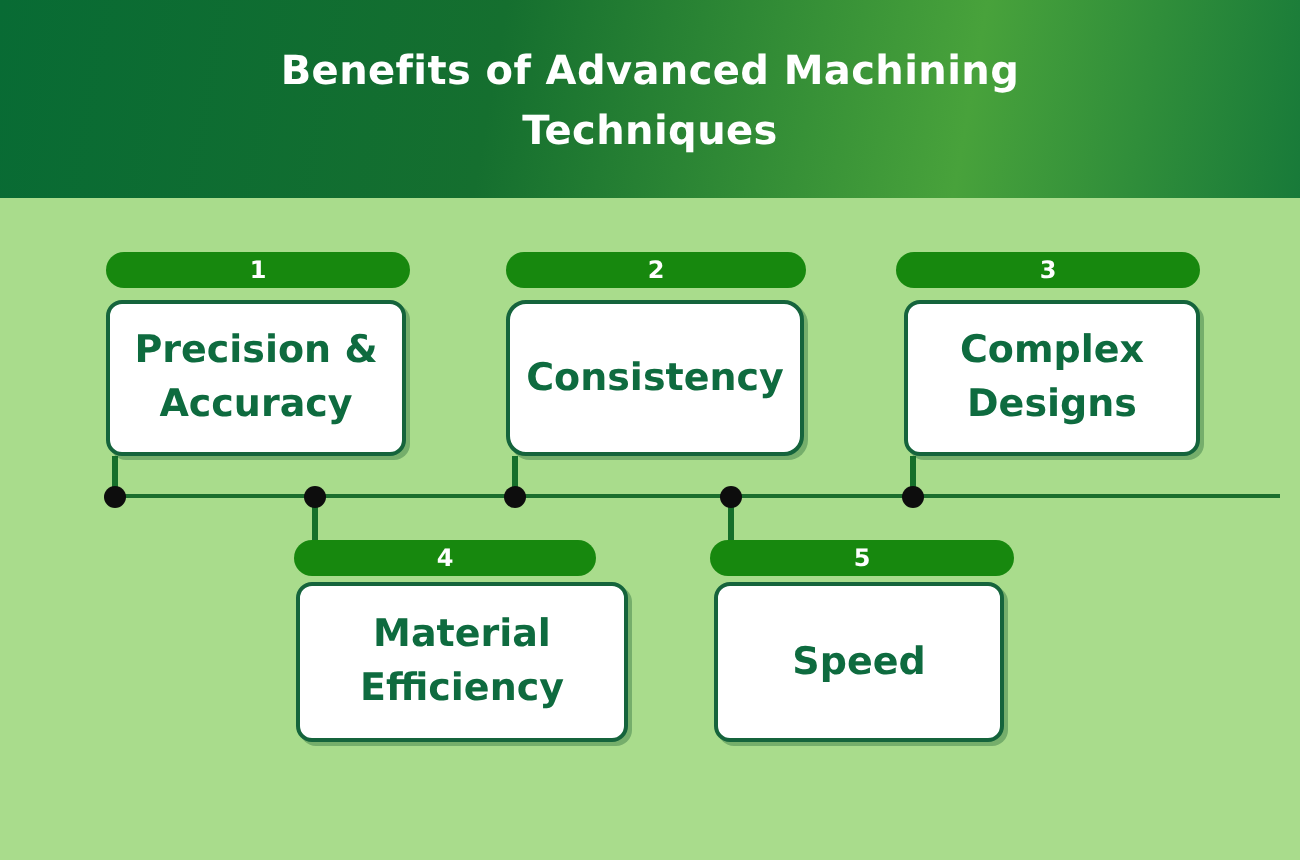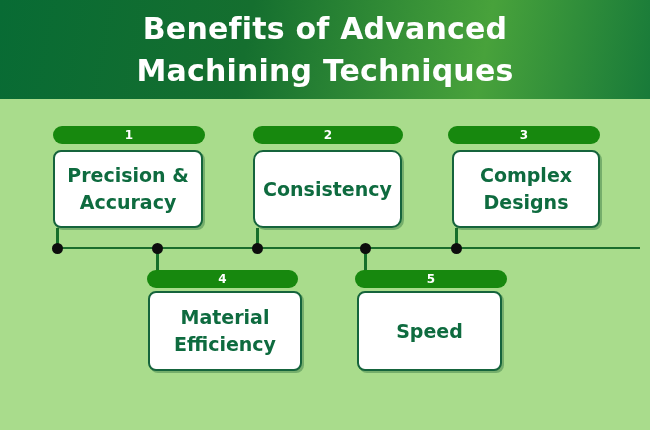--- a/index.html
+++ b/index.html
@@ -21,22 +21,22 @@
     background: linear-gradient(100deg, #086b34 0%, #156f2f 38%, #48a23b 74%, #187a39 100%);
     display: flex;
     align-items: center;
     justify-content: center;
   }
   .header h1 {
     margin: 0;
     max-width: 480px;
     text-align: center;
     color: #ffffff;
-    font-size: 30px;
-    line-height: 42px;
+    font-size: 20px;
+    line-height: 30px;
     font-weight: bold;
     letter-spacing: 0.2px;
   }
   .timeline {
     position: absolute;
     left: 55px; top: 247px;
     width: 585px; height: 2px;
     background: #1b6e2d;
   }
   .dot {
@@ -89,21 +89,21 @@
   .card-2  { left: 253px; top: 150px; width: 149px; height: 78px; border-radius: 10px; }
   .conn-2  { left: 256px; top: 228px; height: 20px; }
   .dot-2   { left: 252px; }
   
   .badge-3 { left: 448px; top: 126px; width: 152px; }
   .card-3  { left: 452px; top: 150px; width: 148px; height: 78px; }
   .conn-3  { left: 455px; top: 228px; height: 20px; }
   .dot-3   { left: 451px; }
   
   .badge-4 { left: 147px; top: 270px; width: 151px; }
-  .card-4  { left: 148px; top: 291px; width: 154px; height: 80px; }
+  .card-4  { left: 148px; top: 291px; width: 166px; height: 80px; }
   .conn-4  { left: 156px; top: 248px; height: 22px; }
   .dot-4   { left: 152px; }
   
   .badge-5 { left: 355px; top: 270px; width: 152px; }
   .card-5  { left: 357px; top: 291px; width: 145px; height: 80px; }
   .conn-5  { left: 364px; top: 248px; height: 22px; }
   .dot-5   { left: 360px; }
 </style>
 </head>
 <body>

